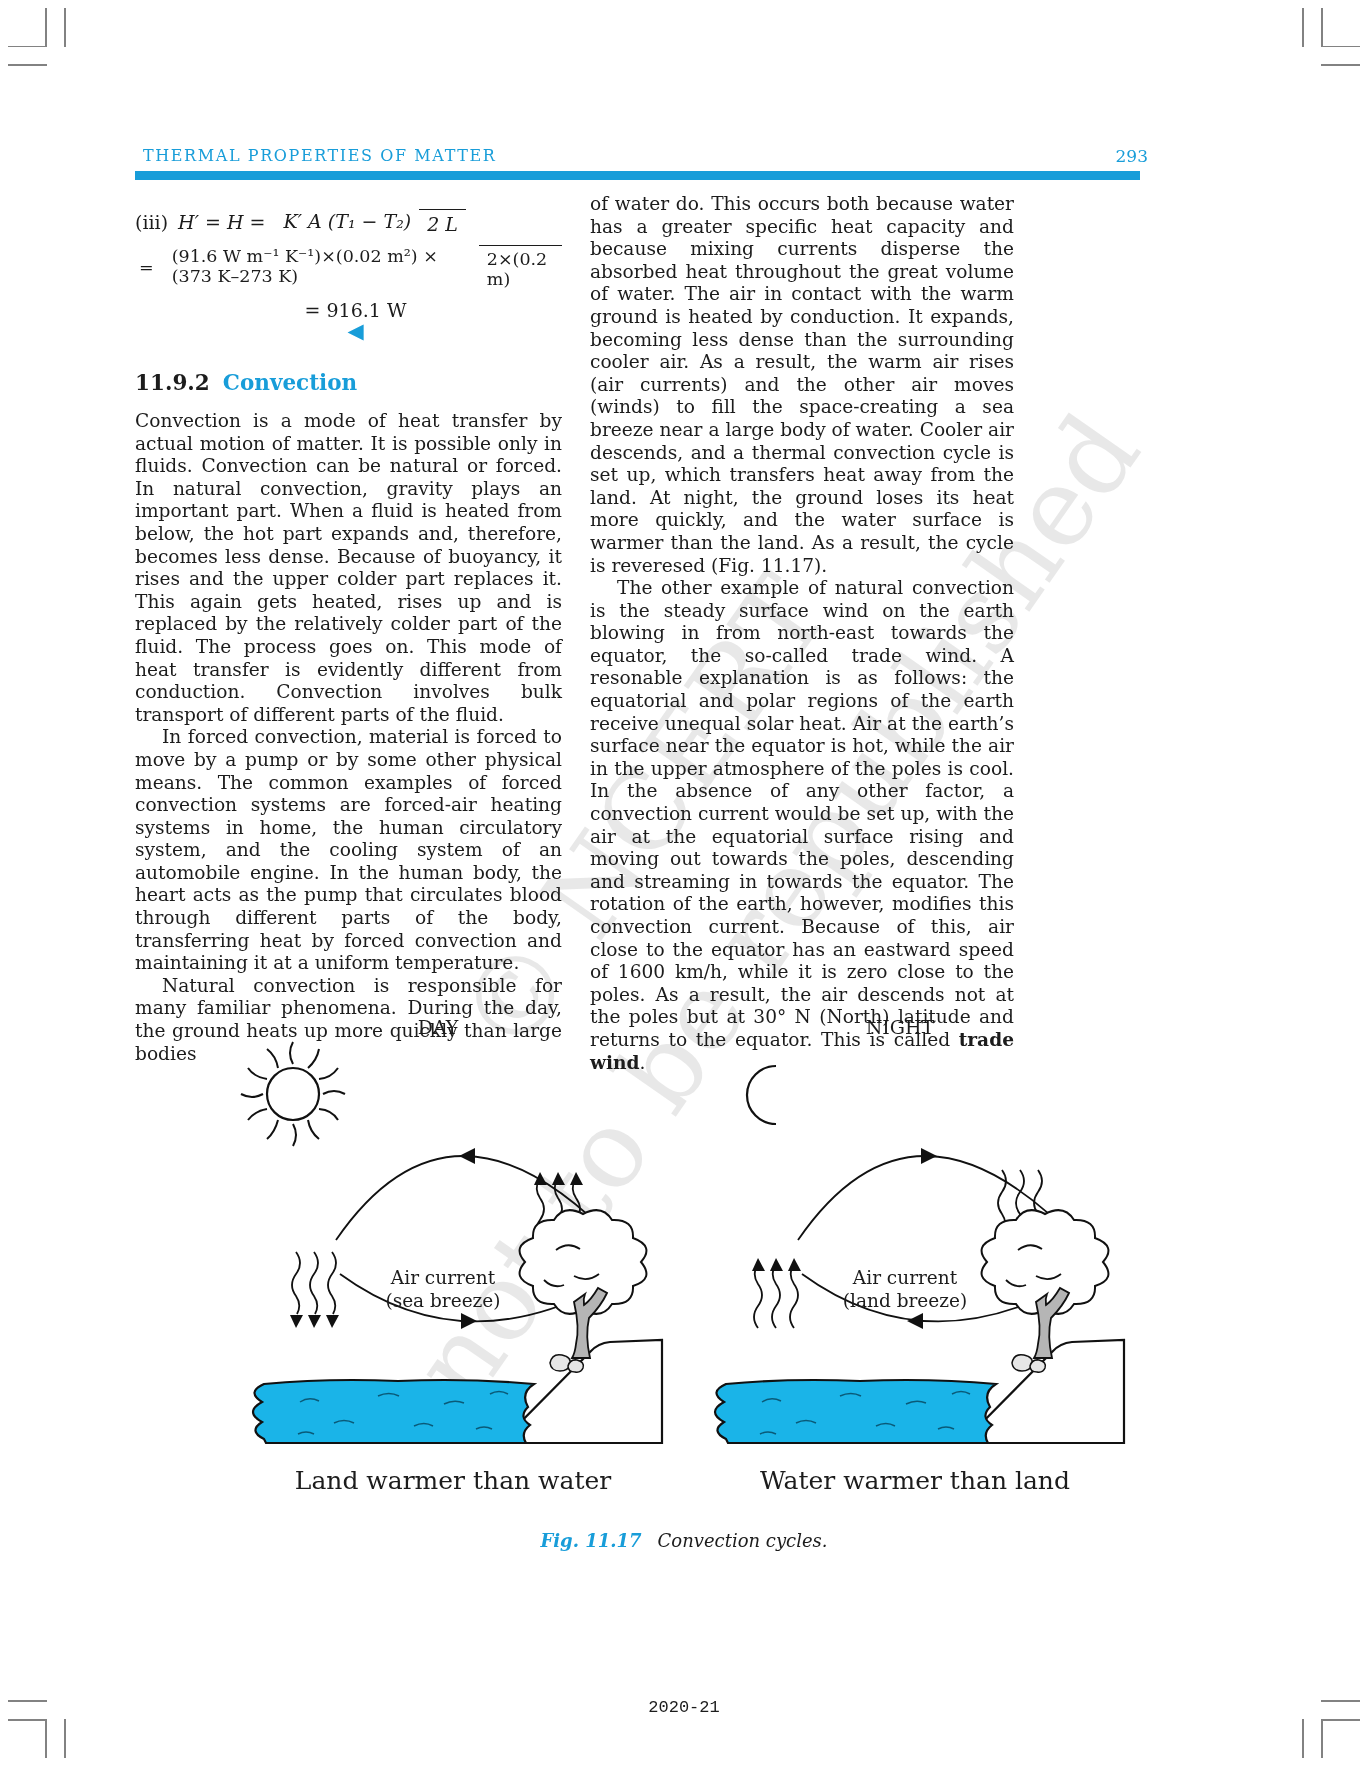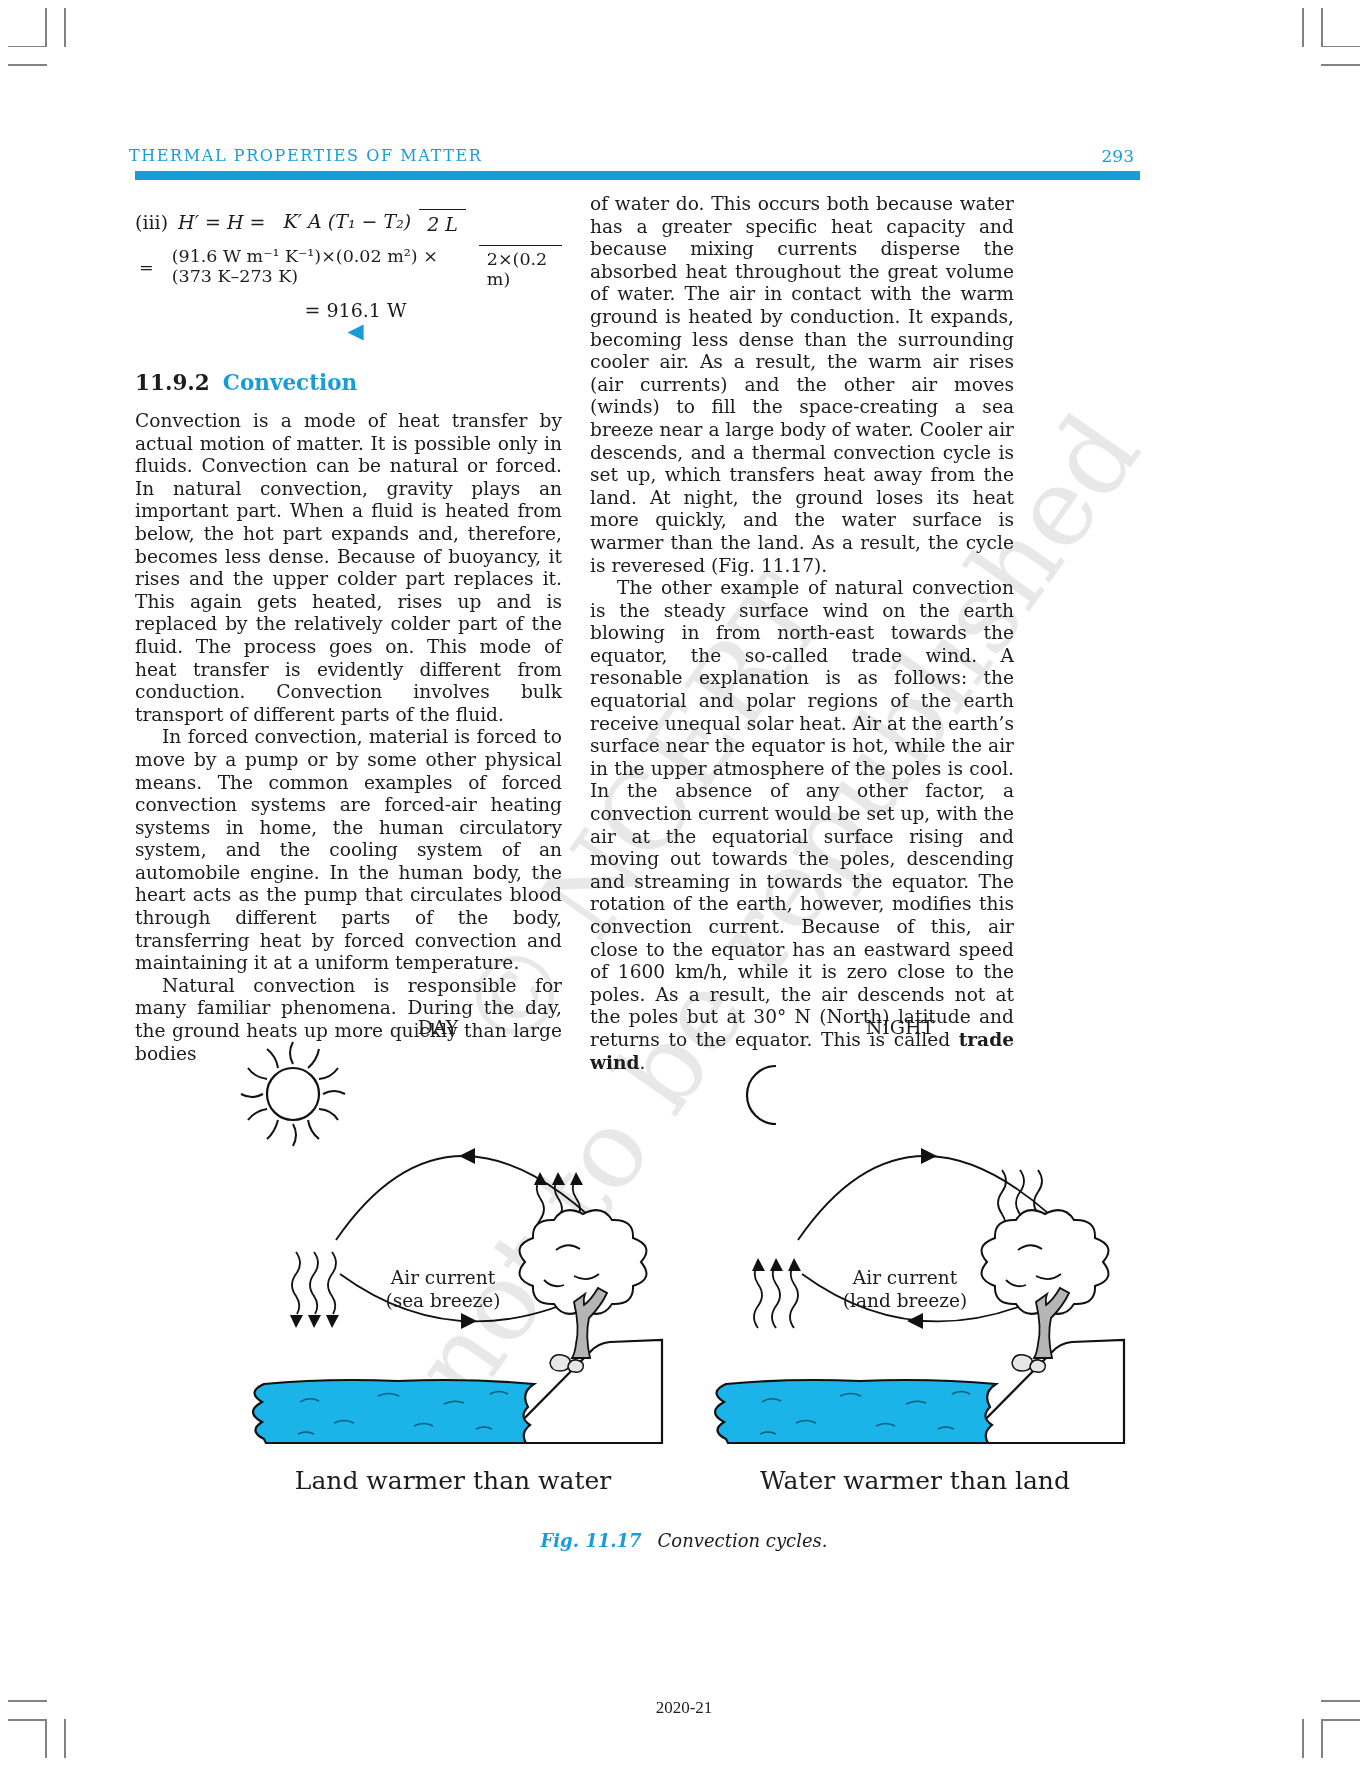--- a/index.html
+++ b/index.html
@@ -11,21 +11,21 @@
   html,body{margin:0;padding:0;background:#ffffff;}
   .page{position:relative;width:1368px;height:1766px;background:#fff;overflow:hidden;
         font-family:"DejaVu Serif",serif;color:var(--text);}
   
   .watermark{position:absolute;left:-60px;top:700px;width:1540px;text-align:center;
              transform:rotate(-55deg);color:rgba(110,110,110,0.16);
              font-size:108px;line-height:1.5;pointer-events:none;white-space:nowrap;z-index:0;}
   
   .cm{position:absolute;background:var(--mark-gray);z-index:3;}
   
-  .page-header{position:absolute;left:129px;top:146px;width:1005px;z-index:2;}
+  .page-header{position:absolute;left:143px;top:146px;width:1005px;z-index:2;}
   .header-title{color:var(--accent-blue);font-size:16px;letter-spacing:1.6px;float:left;}
   .header-page{color:var(--accent-blue);font-size:17px;float:right;}
   .header-rule{position:absolute;left:135px;top:171px;width:1005px;height:9px;
                background:var(--accent-blue);z-index:2;}
   
   .col{position:absolute;top:193px;z-index:2;}
   .col-left{left:135px;width:427px;}
   .col-right{left:590px;width:424px;}
   .col p{font-size:18.6px;line-height:22.6px;text-align:justify;margin:0;}
   .indent{text-indent:27px;}
@@ -58,21 +58,21 @@
   .ln18{fill:none;stroke:#111;stroke-width:1.8;}
   .arrow{fill:#111;stroke:none;}
   .water{fill:var(--water-cyan);stroke:#111;stroke-width:2.2;}
   .wsq{fill:none;stroke:#0a5a78;stroke-width:1.5;}
   .land{fill:#fff;stroke:#111;stroke-width:2.2;}
   .crown{fill:#fff;stroke:#111;stroke-width:2;}
   .trunk{fill:#b5b5b5;stroke:#111;stroke-width:1.8;}
   .rock{fill:#e6e6e6;stroke:#111;stroke-width:1.5;}
   
   .footer{position:absolute;left:0;top:1698px;width:100%;text-align:center;
-          font-family:Liberation Serif, serif;font-size:17px;z-index:2;}
+          font-family:Liberation Mono, monospace;font-size:17px;z-index:2;}
 </style>
 </head>
 <body>
 
 <div class="page">
 
   <div class="cm" style="left:45px;top:8px;width:1.5px;height:39px;"></div>
   <div class="cm" style="left:8px;top:45.5px;width:39px;height:1.5px;"></div>
   <div class="cm" style="left:64px;top:8px;width:1.5px;height:39px;"></div>
   <div class="cm" style="left:8px;top:64px;width:39px;height:1.5px;"></div>

